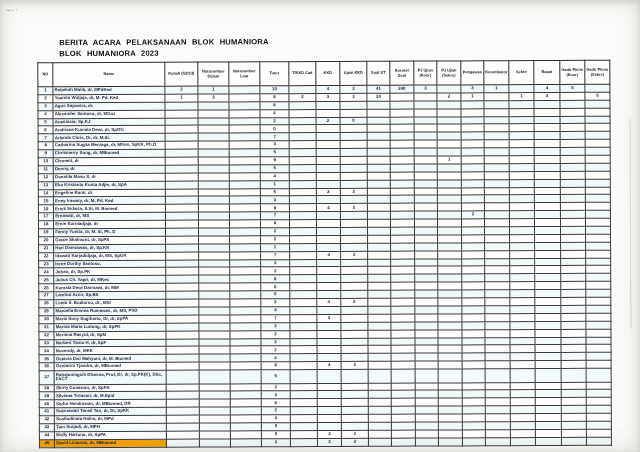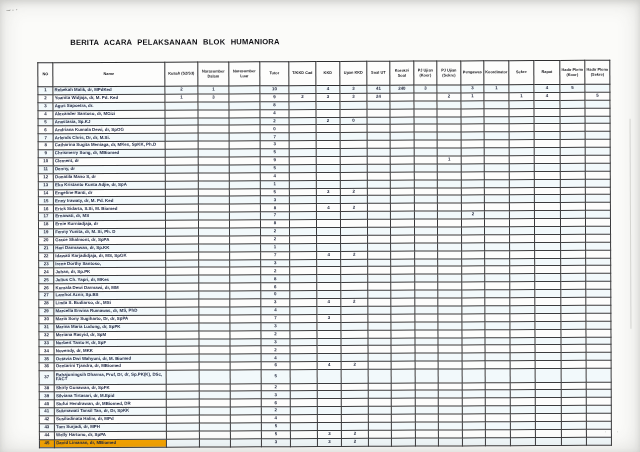--- a/index.html
+++ b/index.html
@@ -23,21 +23,20 @@
     position:absolute;right:18px;bottom:16px;color:#b9b8b2;font-size:7px;letter-spacing:4px;
   }
   .edge-line{
     position:absolute;right:9px;top:120px;width:1px;height:210px;
     background:rgba(120,120,115,0.25);
   }
   .title{
     position:absolute;left:60px;top:36px;color:#0d0d12;
     font-size:7.6px;font-weight:bold;line-height:1.45;word-spacing:3px;
     letter-spacing:0.2px;
-    margin-left:11px;
   }
   table.reg{
     position:absolute;left:38px;top:61px;width:557px;
     border-collapse:collapse;table-layout:fixed;
     background:transparent;
   }
   table.reg th{
     border:0.8px solid #2e2e30;
     font-size:3.9px;font-weight:bold;color:#131318;
     text-align:center;vertical-align:middle;
@@ -62,20 +61,21 @@
 </head>
 <body>
 
 <div class="paper">
   <div class="sheet">
 
     <div class="mark-tl">~··</div>
 
     <div class="title">
       <div>BERITA ACARA PELAKSANAAN  BLOK HUMANIORA</div>
+      <div>BLOK HUMANIORA 2023</div>
     </div>
 
     <table class="reg">
       <colgroup>
         <col style="width:15px">
           <col style="width:112px">
         <col style="width:33px">
           <col style="width:31px">
           <col style="width:31px">
         <col style="width:29px">

